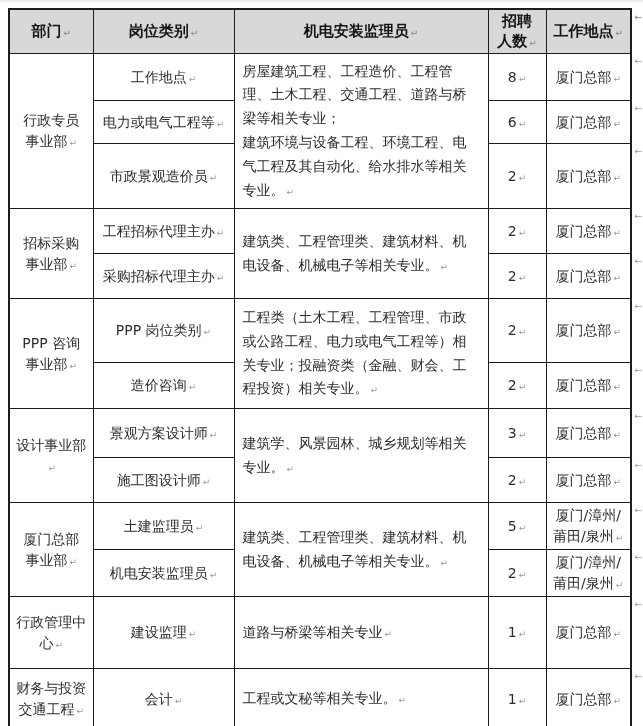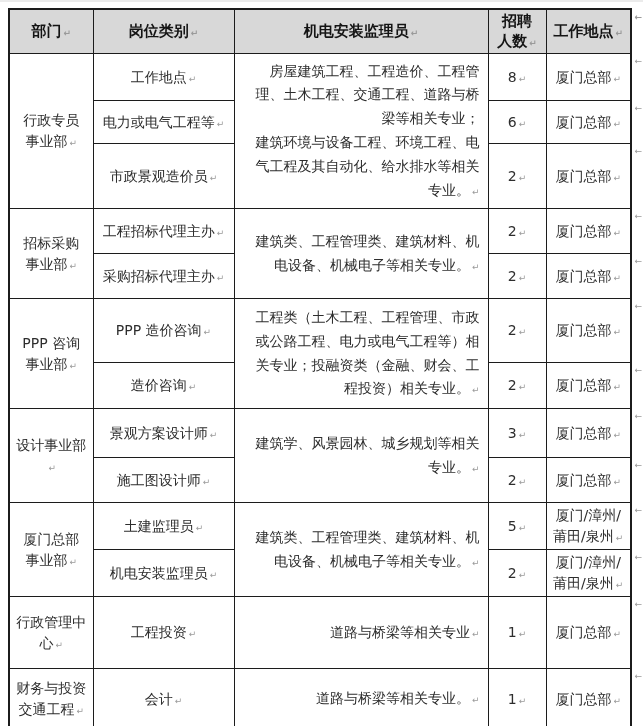--- a/index.html
+++ b/index.html
@@ -27,21 +27,21 @@
     word-break:break-all;
   }
   thead th {
     background:#d8d8d8;
     color:#141414;
     font-weight:bold;
     font-size:15px;
     line-height:1.3;
   }
   td.req {
-    text-align:right;
+    text-align:left;
     padding:4px 8px;
     line-height:1.7;
   }
   
   tr.h40{height:40px} tr.h47{height:47px} tr.h43{height:43px} tr.h65{height:65px}
   tr.h45{height:45px} tr.h64{height:64px} tr.h46{height:46px} tr.h49{height:49px}
   tr.h72{height:72px} tr.h62{height:62px}
 
   
   .pm {
@@ -115,21 +115,21 @@
       </tr>
       <tr class="h45">
         <td><span>采购招标代理主办</span><i class="pm">↵</i></td>
         <td><span>2</span><i class="pm">↵</i></td>
         <td><span>厦门总部</span><i class="pm">↵</i><span class="rm">←</span></td>
       </tr>
 
       <tr class="h64">
         <td rowspan="2"><span>PPP 咨询
 事业部</span><i class="pm">↵</i></td>
-        <td><span>PPP 造价咨询</span><i class="pm">↵</i></td>
+        <td><span>PPP 岗位类别</span><i class="pm">↵</i></td>
         <td rowspan="2" class="req"><span>工程类（土木工程、工程管理、市政或公路工程、电力或电气工程等）相关专业；投融资类（金融、财会、工程投资）相关专业。</span><i class="pm">↵</i></td>
         <td><span>2</span><i class="pm">↵</i></td>
         <td><span>厦门总部</span><i class="pm">↵</i><span class="rm">←</span></td>
       </tr>
       <tr class="h46">
         <td><span>造价咨询</span><i class="pm">↵</i></td>
         <td><span>2</span><i class="pm">↵</i></td>
         <td><span>厦门总部</span><i class="pm">↵</i><span class="rm">←</span></td>
       </tr>
 
@@ -158,29 +158,29 @@
       <tr class="h45">
         <td><span>机电安装监理员</span><i class="pm">↵</i></td>
         <td><span>2</span><i class="pm">↵</i></td>
         <td><span>厦门/漳州/
 莆田/泉州</span><i class="pm">↵</i><span class="rm">←</span></td>
       </tr>
 
       <tr class="h72">
         <td><span>行政管理中
 心</span><i class="pm">↵</i></td>
-        <td><span>工程投资</span><i class="pm">↵</i></td>
+        <td><span>建设监理</span><i class="pm">↵</i></td>
         <td class="req"><span>道路与桥梁等相关专业</span><i class="pm">↵</i></td>
         <td><span>1</span><i class="pm">↵</i></td>
         <td><span>厦门总部</span><i class="pm">↵</i><span class="rm">←</span></td>
       </tr>
 
       <tr class="h62">
         <td><span>财务与投资
 交通工程</span><i class="pm">↵</i></td>
         <td><span>会计</span><i class="pm">↵</i></td>
-        <td class="req"><span>道路与桥梁等相关专业。</span><i class="pm">↵</i></td>
+        <td class="req"><span>工程或文秘等相关专业。</span><i class="pm">↵</i></td>
         <td><span>1</span><i class="pm">↵</i></td>
         <td><span>厦门总部</span><i class="pm">↵</i><span class="rm">←</span></td>
       </tr>
     </tbody>
   </table>
 </div>
 
 </body></html>

